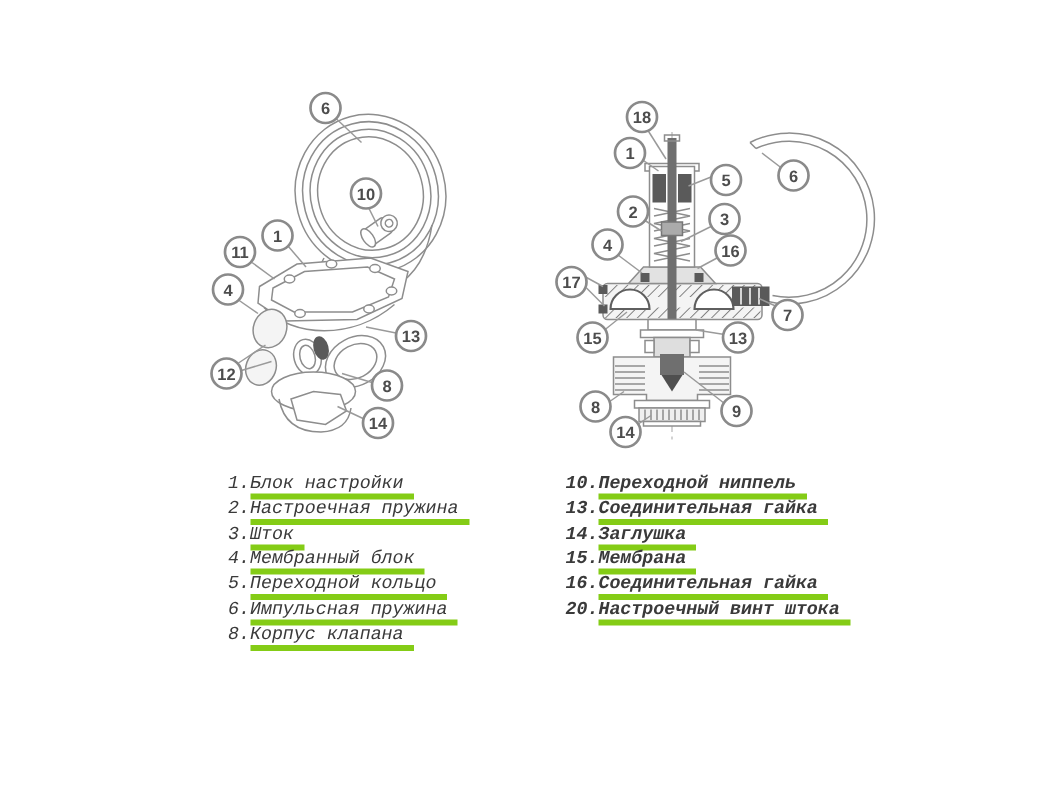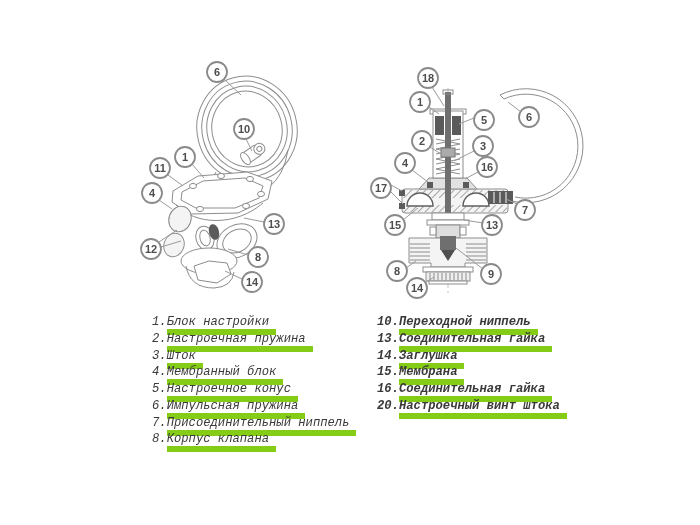--- a/index.html
+++ b/index.html
@@ -4,21 +4,21 @@
 <style>
   html,body{margin:0;padding:0;background:#ffffff;}
   body{width:700px;height:525px;overflow:hidden;font-family:"Liberation Sans",sans-serif;}
   .stage{position:relative;width:700px;height:525px;background:#ffffff;}
   svg.diagram{position:absolute;left:0;top:0;}
   .plist{position:absolute;font-family:"Liberation Mono","DejaVu Sans Mono",monospace;
          font-style:italic;font-size:12.2px;line-height:16.75px;color:#3a3a3a;white-space:nowrap;}
   .plist-left{left:152px;top:314px;}
   .plist-right{left:377px;top:314px;font-weight:bold;}
   .prow{height:16.75px;}
-  .prow .name{border-bottom:6px solid #84cc16;padding-right:7px;}
+  .prow .name{border-bottom:4px solid #84cc16;padding-right:7px;}
   .cnum{font-family:"Liberation Sans",sans-serif;font-size:11px;font-weight:bold;fill:#4d4d4d;}
   .callout circle{fill:#ffffff;stroke:#8a8a8a;stroke-width:1.8;}
   .ln{stroke:#8d8d8d;stroke-width:1;fill:none;}
   .lnw{stroke:#8d8d8d;stroke-width:1;fill:#ffffff;}
   .lnf{stroke:#8d8d8d;stroke-width:1;fill:#f4f4f4;}
   .dk{fill:#5a5a5a;stroke:none;}
   .leader{stroke:#9a9a9a;stroke-width:1;fill:none;}
 </style>
 </head>
 <body>
@@ -278,23 +278,22 @@
           <text class="cnum" y="4" text-anchor="middle">14</text>
         </g>
   </g>
 </svg>
 
 <div class="plist plist-left">
   <div class="prow"><span class="num">1.</span><span class="name">Блок настройки</span></div>
   <div class="prow"><span class="num">2.</span><span class="name">Настроечная пружина</span></div>
   <div class="prow"><span class="num">3.</span><span class="name">Шток</span></div>
   <div class="prow"><span class="num">4.</span><span class="name">Мембранный блок</span></div>
-  <div class="prow"><span class="num">5.</span><span class="name">Настроечное конус</span></div>
+  <div class="prow"><span class="num">5.</span><span class="name">Переходной кольцо</span></div>
   <div class="prow"><span class="num">6.</span><span class="name">Импульсная пружина</span></div>
-  <div class="prow"><span class="num">7.</span><span class="name">Присоединительный ниппель</span></div>
   <div class="prow"><span class="num">8.</span><span class="name">Корпус клапана</span></div>
 </div>
 
 <div class="plist plist-right">
   <div class="prow"><span class="num">10.</span><span class="name">Переходной ниппель</span></div>
   <div class="prow"><span class="num">13.</span><span class="name">Соединительная гайка</span></div>
   <div class="prow"><span class="num">14.</span><span class="name">Заглушка</span></div>
   <div class="prow"><span class="num">15.</span><span class="name">Мембрана</span></div>
   <div class="prow"><span class="num">16.</span><span class="name">Соединительная гайка</span></div>
   <div class="prow"><span class="num">20.</span><span class="name">Настроечный винт штока</span></div>

